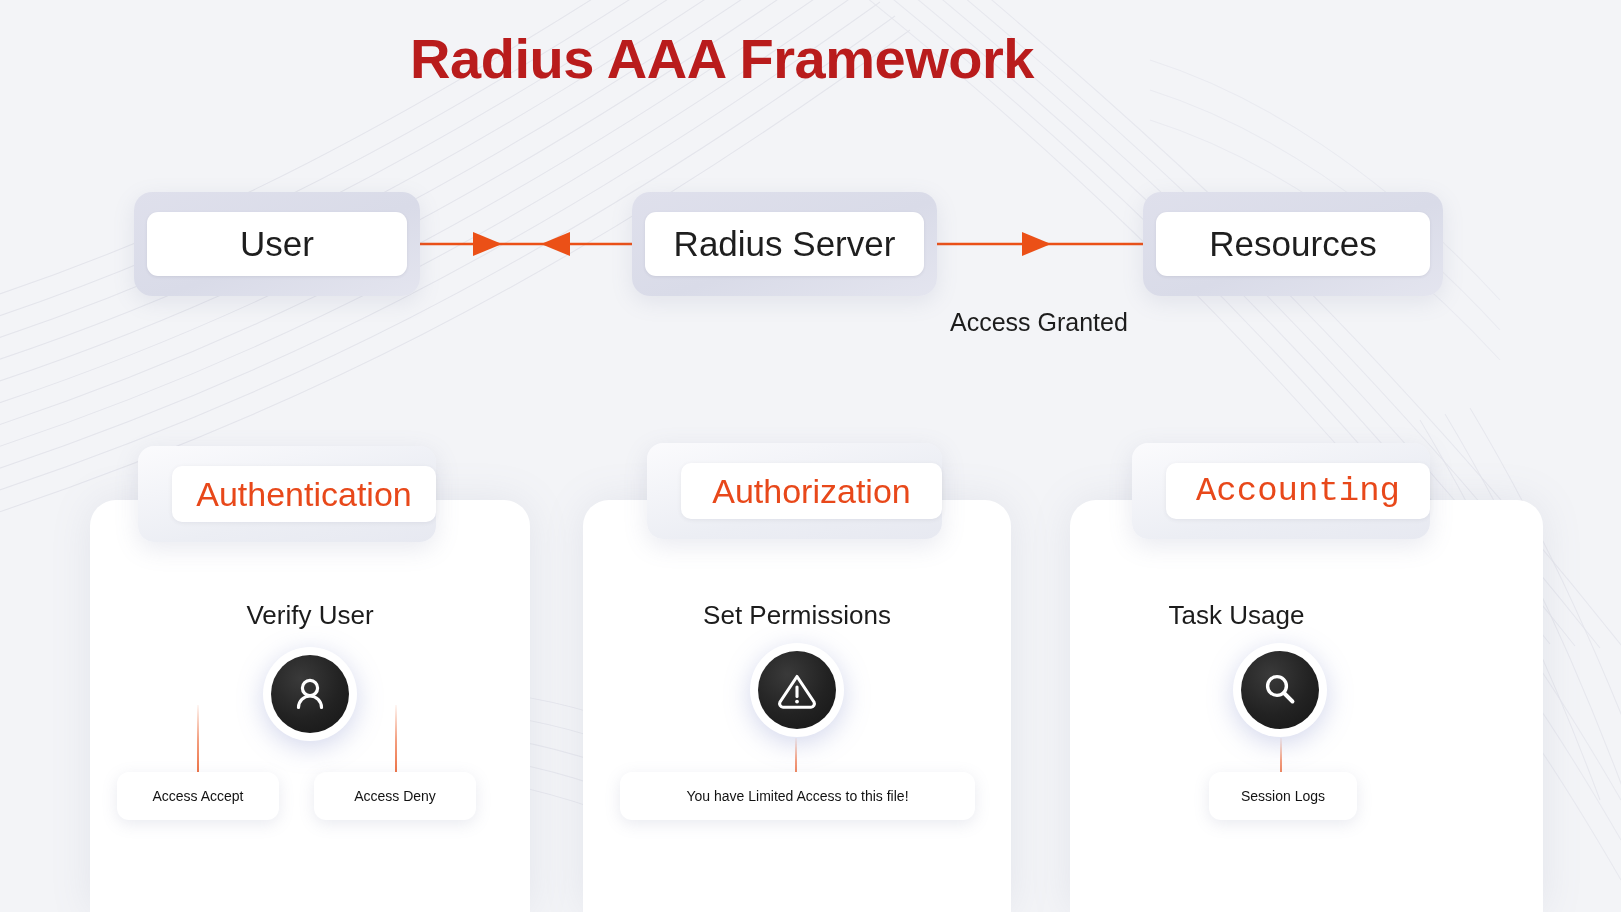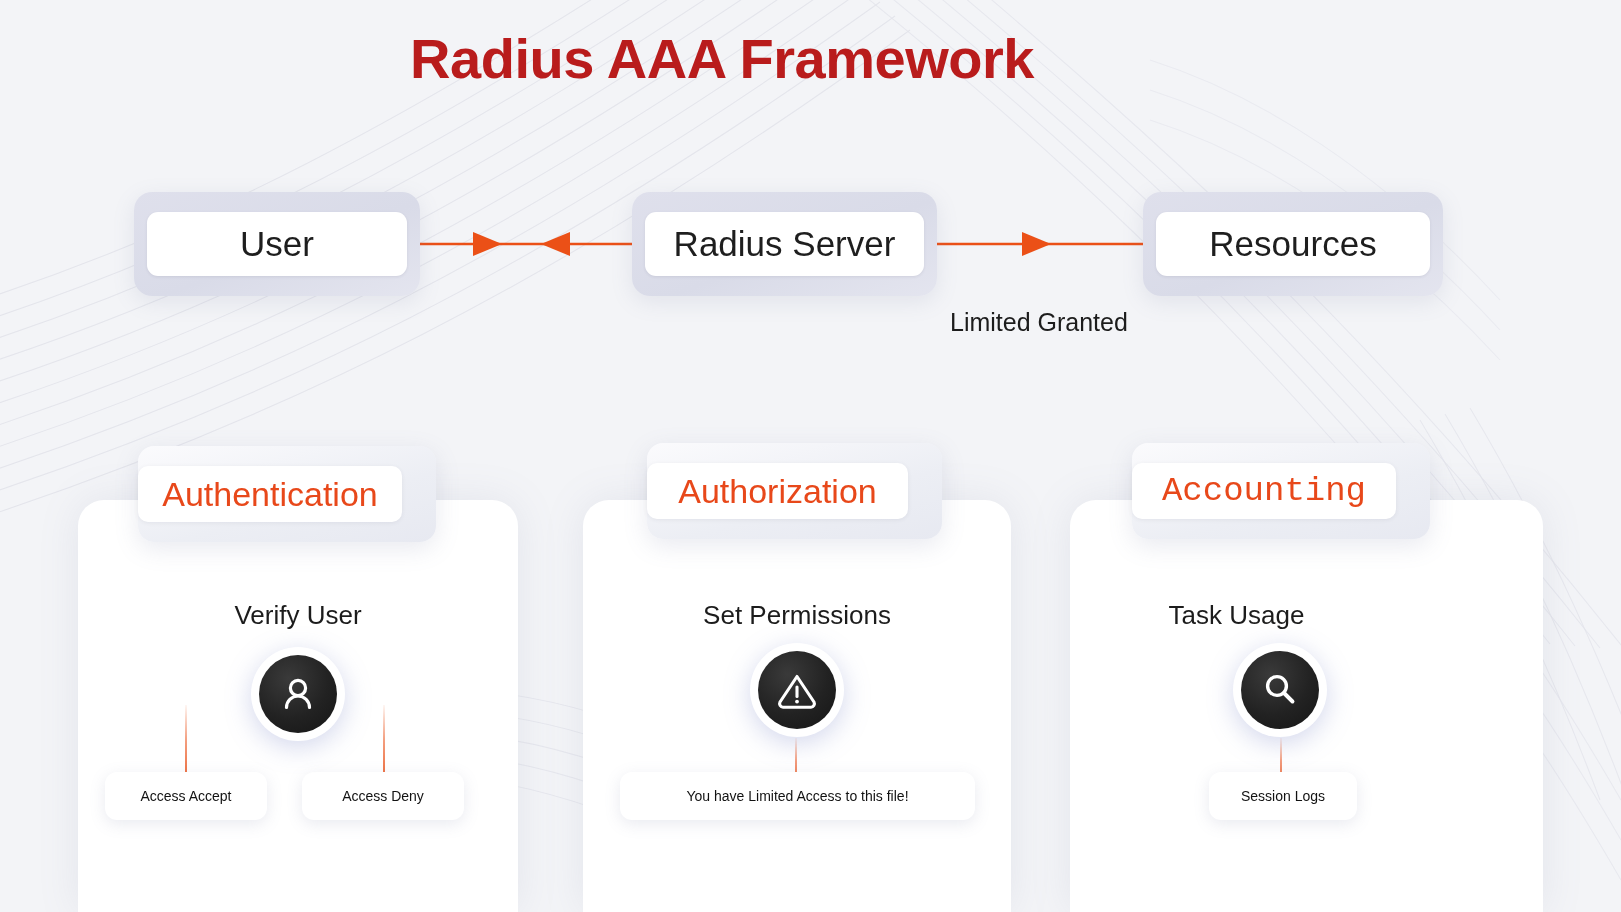--- a/index.html
+++ b/index.html
@@ -89,21 +89,21 @@
   #label-access  { left: 950px; top: 308px; }
 
   
   .sec-header-frame {
     position: absolute;
     border-radius: 16px;
     background: linear-gradient(165deg,#fbfbfd 0%, #eceef4 60%, #e7e9f1 100%);
     box-shadow: 0 7px 24px rgba(120,125,160,0.16);
     display: flex;
     align-items: center;
-    justify-content: flex-start;
+    justify-content: flex-end;
     z-index: 7;
   }
   .sec-header-card {
     background: #ffffff;
     border-radius: 10px;
     width: calc(100% - 34px);
     height: calc(100% - 40px);
     display: flex;
     align-items: center;
     justify-content: center;
@@ -121,21 +121,21 @@
   
   .panel {
     position: absolute;
     top: 500px;
     height: 412px;
     background: #ffffff;
     border-radius: 26px 26px 0 0;
     box-shadow: 0 0 40px rgba(125,130,165,0.13);
     z-index: 6;
   }
-  #panel-authentication { left: 78px;   width: 440px; }
+  #panel-authentication { left: 90px;   width: 440px; }
   #panel-authorization  { left: 583px;  width: 428px; }
   #panel-accounting     { left: 1070px; width: 473px; }
 
   .panel-title {
     position: absolute;
     top: 100px;
     left: 0;
     width: 100%;
     text-align: center;
     font-size: 26px;
@@ -271,21 +271,21 @@
       <span class="flow-label">Radius Server</span>
     </div>
   </div>
 
   <div id="frame-resources" class="flow-frame">
     <div class="flow-card">
       <span class="flow-label">Resources</span>
     </div>
   </div>
 
-  <div id="label-access" class="conn-label">Limited Granted</div>
+  <div id="label-access" class="conn-label">Access Granted</div>
 </div>
 
 <div id="panel-authentication" class="panel">
   <div class="panel-title">Verify User</div>
 
   <div class="icon-badge">
     <div class="icon-disc">
       <svg width="46" height="46" viewBox="0 0 46 46">
         <circle cx="23" cy="17" r="7.6" fill="none" stroke="#ffffff" stroke-width="3.2"></circle>
         <path d="M11.5 36.5 a11.5 11.5 0 0 1 23 0" fill="none" stroke="#ffffff" stroke-width="3.2" stroke-linecap="round"></path>

